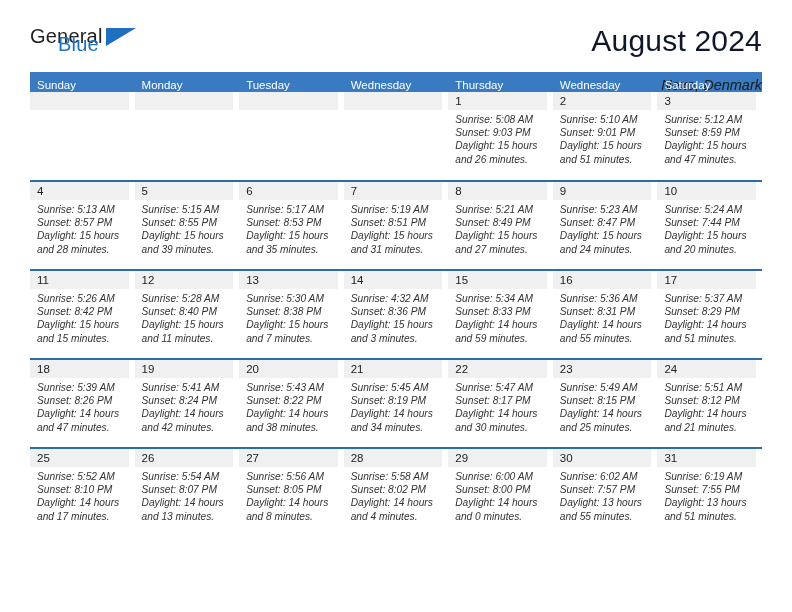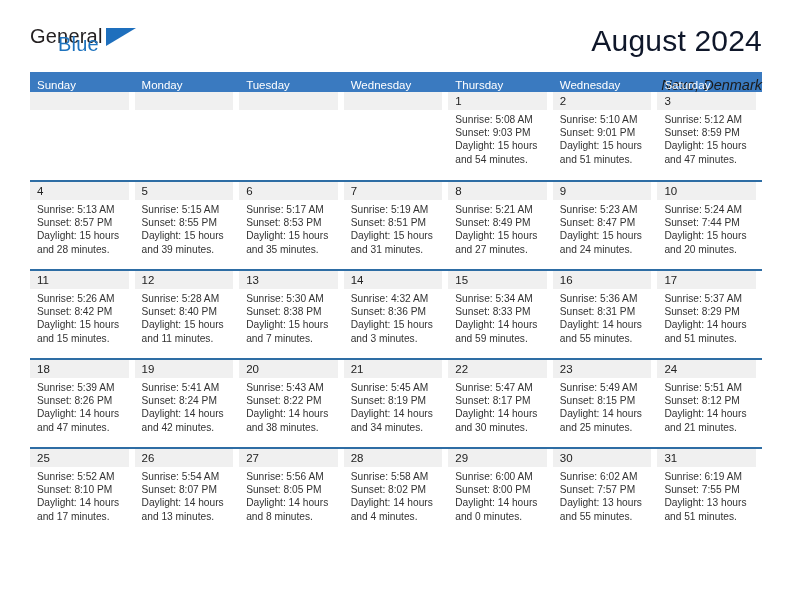--- a/index.html
+++ b/index.html
@@ -119,20 +119,21 @@
     padding: 3px 0 3px 7px;
     height: 18px;
     box-sizing: border-box;
   }
   .cell.empty .daynum { background: #f0f0f0; }
   .info {
     padding: 3px 0 0 7px;
     font-size: 10.2px;
     line-height: 13.2px;
     color: #333333;
+    font-style: italic;
   }
   .info div { white-space: nowrap; }
 </style>
 </head>
 <body>
 
 <div class="page">
 
   <div class="header">
     <div class="logo">
@@ -180,21 +181,21 @@
               <div class="daynum"></div>
             </div>
           </td>
           <td>
             <div class="cell filled">
               <div class="daynum">1</div>
               <div class="info">
                 <div>Sunrise: 5:08 AM</div>
                 <div>Sunset: 9:03 PM</div>
                 <div>Daylight: 15 hours</div>
-                <div>and 54 minutes.</div>
+                <div>and 26 minutes.</div>
               </div>
             </div>
           </td>
           <td>
             <div class="cell filled">
               <div class="daynum">2</div>
               <div class="info">
                 <div>Sunrise: 5:10 AM</div>
                 <div>Sunset: 9:01 PM</div>
                 <div>Daylight: 15 hours</div>

